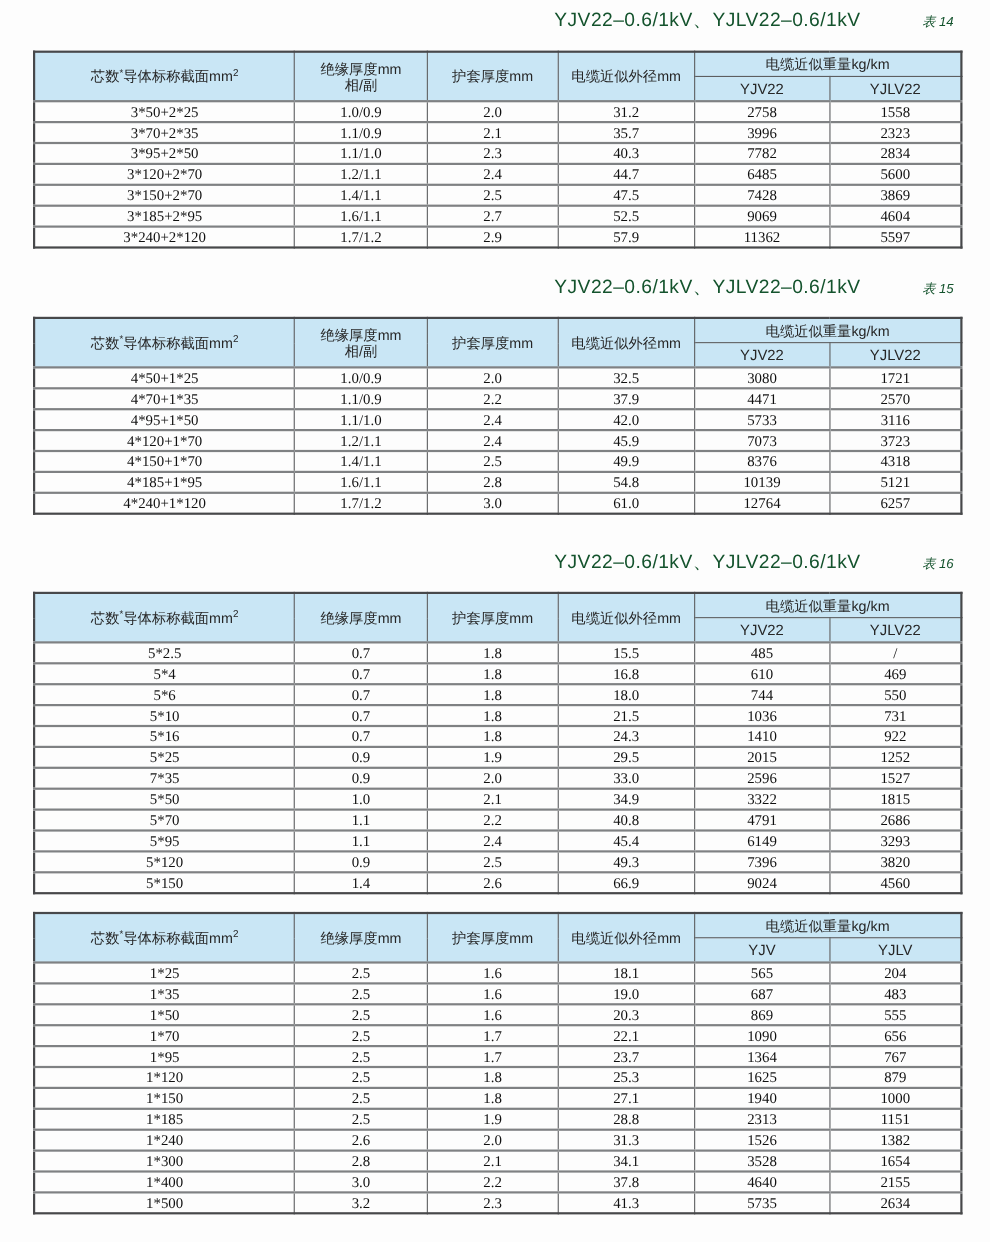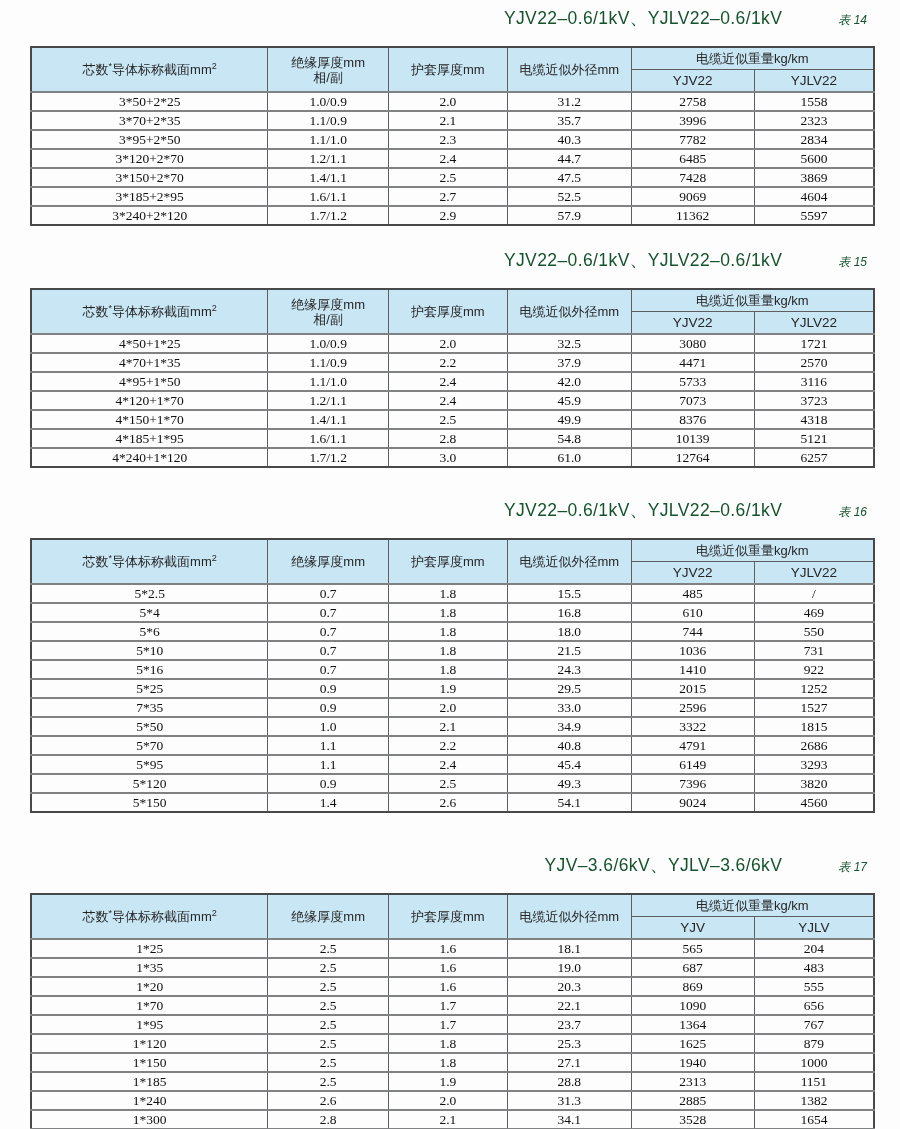--- a/index.html
+++ b/index.html
@@ -370,32 +370,28 @@
             <td>0.9</td>
             <td>2.5</td>
             <td>49.3</td>
             <td>7396</td>
             <td>3820</td>
           </tr>
           <tr>
             <td>5*150</td>
             <td>1.4</td>
             <td>2.6</td>
-            <td>54.1</td>
+            <td>66.9</td>
             <td>9024</td>
             <td>4560</td>
           </tr>
         </tbody>
       </table>
     </section>
     <section class="tbl-block b3">
-      <div class="tbl-caption">
-        <span class="tbl-title">YJV–3.6/6kV、YJLV–3.6/6kV</span>
-        <span class="tbl-no">表 17</span>
-      </div>
       <table>
         <colgroup>
           <col class="c1">
           <col class="c2">
           <col class="c3">
           <col class="c4">
           <col class="c5">
           <col class="c6">
         </colgroup>
         <thead>
@@ -424,21 +420,21 @@
           </tr>
           <tr>
             <td>1*35</td>
             <td>2.5</td>
             <td>1.6</td>
             <td>19.0</td>
             <td>687</td>
             <td>483</td>
           </tr>
           <tr>
-            <td>1*20</td>
+            <td>1*50</td>
             <td>2.5</td>
             <td>1.6</td>
             <td>20.3</td>
             <td>869</td>
             <td>555</td>
           </tr>
           <tr>
             <td>1*70</td>
             <td>2.5</td>
             <td>1.7</td>
@@ -476,21 +472,21 @@
             <td>1.9</td>
             <td>28.8</td>
             <td>2313</td>
             <td>1151</td>
           </tr>
           <tr>
             <td>1*240</td>
             <td>2.6</td>
             <td>2.0</td>
             <td>31.3</td>
-            <td>2885</td>
+            <td>1526</td>
             <td>1382</td>
           </tr>
           <tr>
             <td>1*300</td>
             <td>2.8</td>
             <td>2.1</td>
             <td>34.1</td>
             <td>3528</td>
             <td>1654</td>
           </tr>

